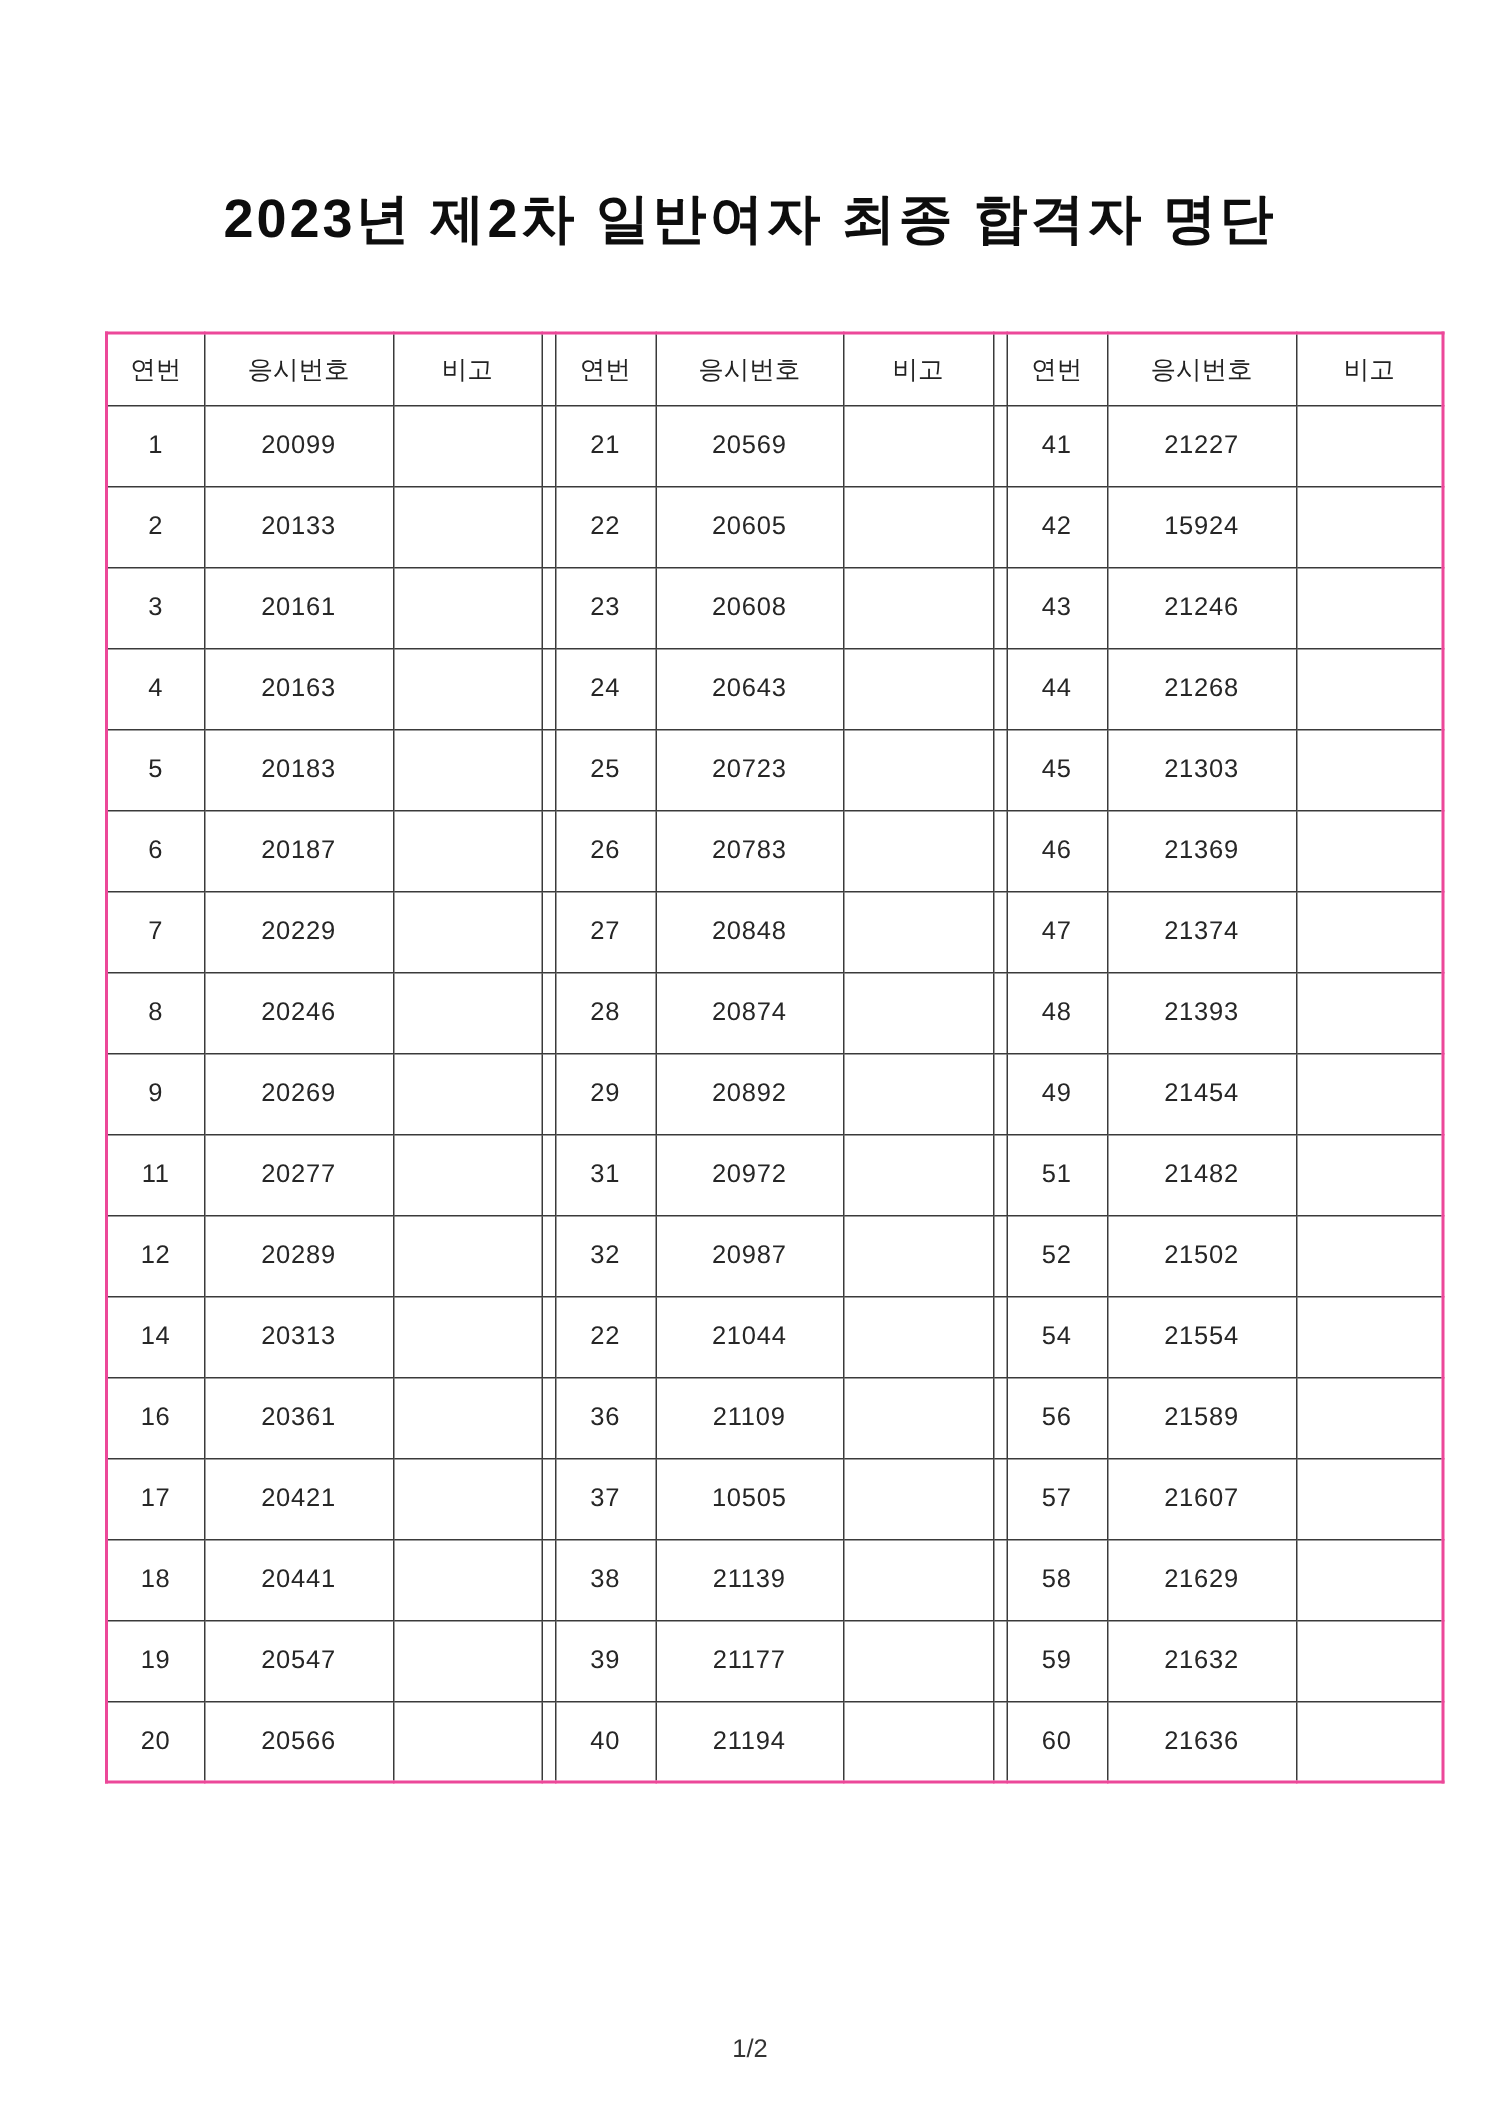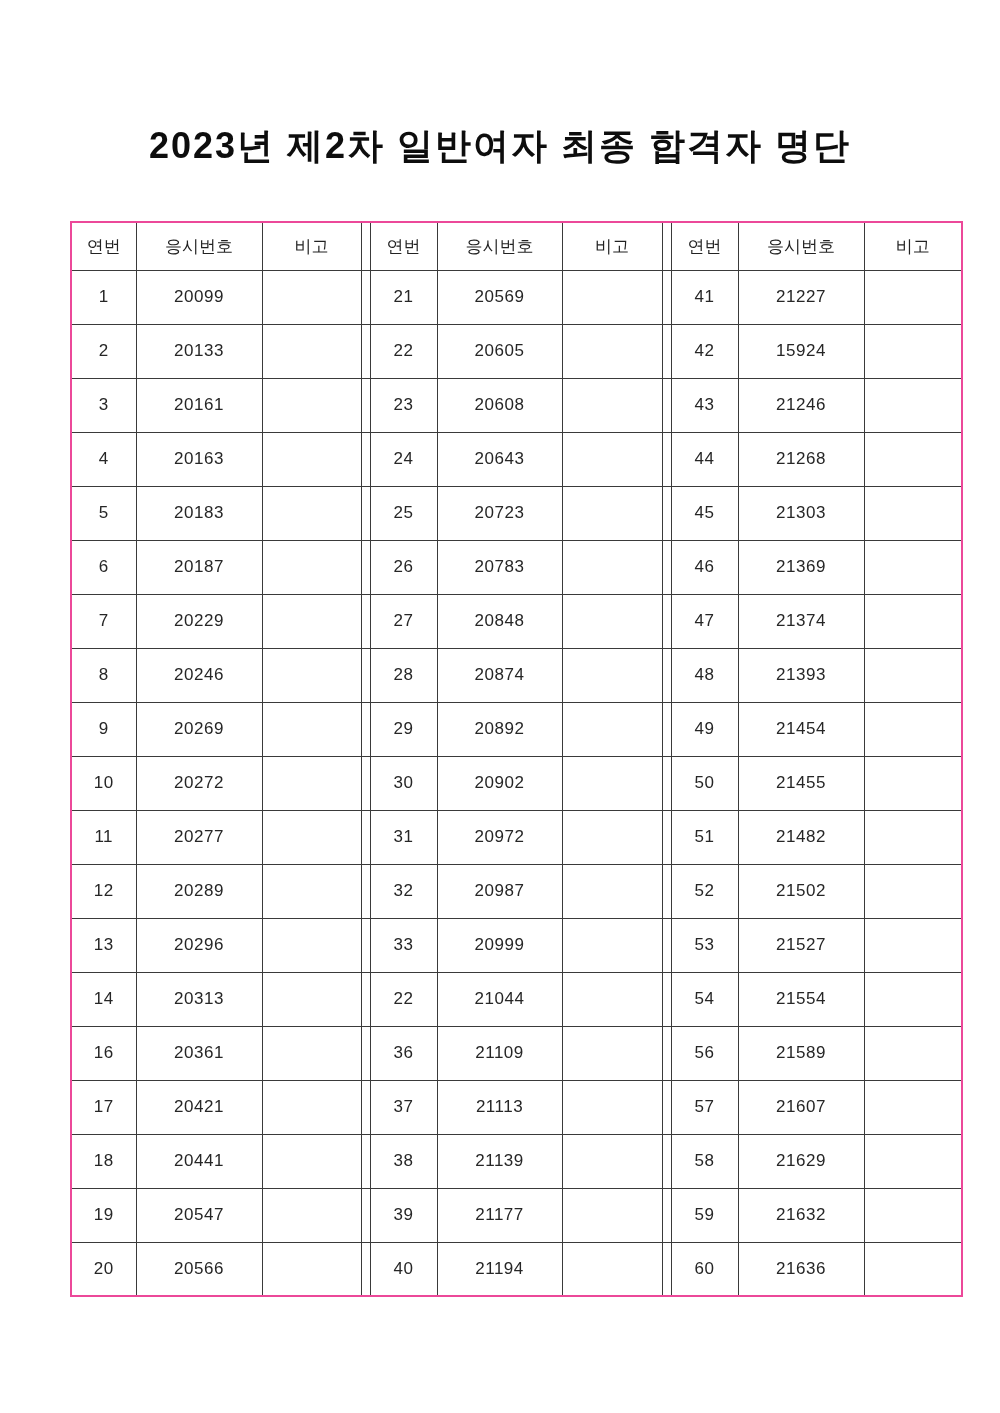--- a/index.html
+++ b/index.html
@@ -206,33 +206,20 @@
           <td></td>
           <td>29</td>
           <td>20892</td>
           <td></td>
           <td></td>
           <td>49</td>
           <td>21454</td>
           <td></td>
         </tr>
         <tr>
-          <td>10</td>
-          <td>20272</td>
-          <td></td>
-          <td></td>
-          <td>30</td>
-          <td>20902</td>
-          <td></td>
-          <td></td>
-          <td>50</td>
-          <td>21455</td>
-          <td></td>
-        </tr>
-        <tr>
           <td>11</td>
           <td>20277</td>
           <td></td>
           <td></td>
           <td>31</td>
           <td>20972</td>
           <td></td>
           <td></td>
           <td>51</td>
           <td>21482</td>
@@ -245,33 +232,20 @@
           <td></td>
           <td>32</td>
           <td>20987</td>
           <td></td>
           <td></td>
           <td>52</td>
           <td>21502</td>
           <td></td>
         </tr>
         <tr>
-          <td>13</td>
-          <td>20296</td>
-          <td></td>
-          <td></td>
-          <td>33</td>
-          <td>20999</td>
-          <td></td>
-          <td></td>
-          <td>53</td>
-          <td>21527</td>
-          <td></td>
-        </tr>
-        <tr>
           <td>14</td>
           <td>20313</td>
           <td></td>
           <td></td>
           <td>22</td>
           <td>21044</td>
           <td></td>
           <td></td>
           <td>54</td>
           <td>21554</td>
@@ -289,21 +263,21 @@
           <td>56</td>
           <td>21589</td>
           <td></td>
         </tr>
         <tr>
           <td>17</td>
           <td>20421</td>
           <td></td>
           <td></td>
           <td>37</td>
-          <td>21113</td>
+          <td>10505</td>
           <td></td>
           <td></td>
           <td>57</td>
           <td>21607</td>
           <td></td>
         </tr>
         <tr>
           <td>18</td>
           <td>20441</td>
           <td></td>
@@ -338,14 +312,15 @@
           <td>21194</td>
           <td></td>
           <td></td>
           <td>60</td>
           <td>21636</td>
           <td></td>
         </tr>
       </tbody>
   </table>
 
+  <div class="page-footer">1/2</div>
 
 </div>
 
 </body></html>

